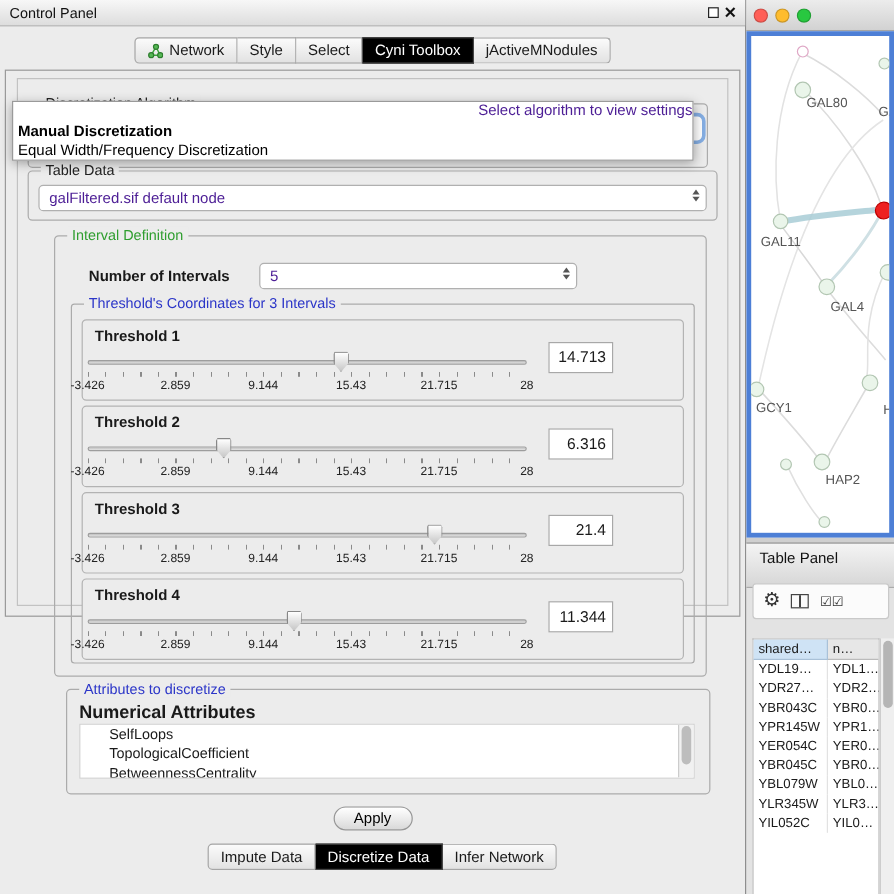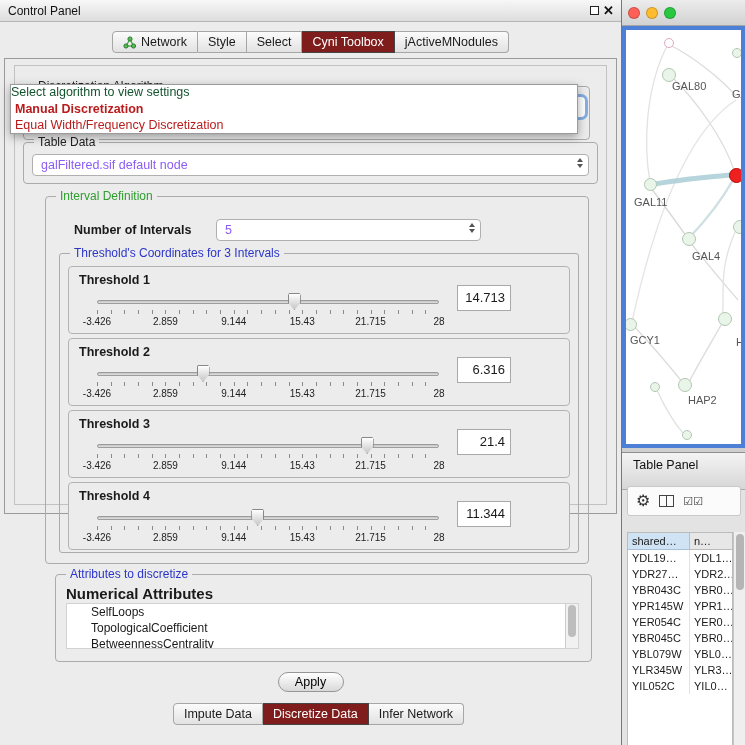--- a/index.html
+++ b/index.html
@@ -10,48 +10,48 @@
   .control-panel { position:absolute; left:0; top:0; width:622px; height:745px; background:#ececec; border-right:1px solid #777; }
   .cp-titlebar { position:absolute; left:0; top:0; right:0; height:22px; background:linear-gradient(#f7f7f7,#dddddd); border-bottom:1px solid #b5b5b5; }
   .cp-title { position:absolute; left:8px; top:4px; font-size:12px; color:#111; }
   .float-icon { position:absolute; right:22px; top:6px; width:9px; height:9px; border:1.5px solid #222; background:#fff; }
   .close-icon { position:absolute; right:7px; top:3px; font-size:13px; font-weight:bold; color:#111; cursor:default; }
 
   .cp-tabs { position:absolute; top:31px; left:0; right:0; display:flex; justify-content:center; }
   .tab { display:flex; align-items:center; gap:5px; padding:3px 10px; font-size:12.5px; color:#1a1a1a; background:linear-gradient(#fbfbfb,#e2e2e2); border:1px solid #a6a6a6; border-left:none; height:22px; }
   .tab:first-child { border-left:1px solid #a6a6a6; border-radius:4px 0 0 4px; }
   .tab:last-child { border-radius:0 4px 4px 0;justify-content:center; }
-  .tab.selected { background:#7f1d1d; color:#fff; border-color:#454545; }
+  .tab.selected { background:#000000; color:#fff; border-color:#454545; }
 
   .outer-panel { position:absolute; left:4px; top:58px; width:613px; height:456px; border:1px solid #9a9a9a; background:#ececec; }
   .inner-panel { position:absolute; left:9px; top:6px; right:9px; bottom:8px; border:1px solid #c2c2c2; }
 
   .group-box { position:absolute; border:1px solid #ababab; border-radius:4px; }
   .group-title { position:absolute; top:-8px; left:10px; background:#ececec; padding:0 4px; font-size:12px; color:#222; white-space:nowrap; }
   .group-title.green { color:#2f9e2f; }
   .group-title.blue { color:#2b35c8; }
 
   .algo-group { left:8px; top:20px; right:16px; height:54px; }
   .tdata-group { left:8px; top:76px; right:8px; height:42px; }
 
   .combo { position:absolute; background:#fff; border:1px solid #b0b0b0; border-radius:4px; height:22px; }
-  .combo-value { position:absolute; left:8px; top:0; line-height:20px; font-size:12.5px; color:#8b5cf6; white-space:nowrap; }
+  .combo-value { position:absolute; left:8px; top:0; line-height:20px; font-size:12.5px; color:#4c1d95; white-space:nowrap; }
   .combo-arrows { position:absolute; right:5px; top:3px; display:flex; flex-direction:column; align-items:center; gap:2px; }
   .arr-up { width:0; height:0; border-left:3.5px solid transparent; border-right:3.5px solid transparent; border-bottom:4.5px solid #555; }
   .arr-down { width:0; height:0; border-left:3.5px solid transparent; border-right:3.5px solid transparent; border-top:4.5px solid #555; }
 
   .interval-group { left:30px; top:130px; right:17px; height:368px; }
   .num-label { position:absolute; left:28px; top:26px; font-weight:bold; font-size:12.5px; }
   .num-combo { left:170px; top:22px; width:265px; }
 
   .thresholds-group { left:13px; top:56px; right:9px; bottom:10px; border-radius:3px; }
   .threshold-panel { position:absolute; left:8px; right:8px; height:68px; border:1px solid #b3b3b3; border-radius:4px; background:#ececec; }
   .tp0 { top:12px; } .tp1 { top:84px; } .tp2 { top:156px; } .tp3 { top:228px; }
   .t-label { position:absolute; left:10px; top:6px; font-weight:bold; font-size:12.5px; }
-  .slider-area { position:absolute; left:28px; right:130px; top:24px; height:42px; }
+  .slider-area { position:absolute; left:4px; right:130px; top:24px; height:42px; }
   .track { position:absolute; left:0; right:0; top:9px; height:4px; background:linear-gradient(#c0c0c0,#e4e4e4); border:1px solid #9d9d9d; border-radius:3px; }
   .thumb { position:absolute; top:2px; width:13px; height:17px; margin-left:-6.5px; background:linear-gradient(#ffffff,#c7c7c7); border:1px solid #878787; clip-path:polygon(10% 0,90% 0,100% 14%,100% 55%,50% 100%,0 55%,0 14%); }
   .ticks { position:absolute; left:0; right:0; top:19px; height:4px; background:repeating-linear-gradient(to right,#8a8a8a 0 1px,transparent 1px 4%); }
   .scale-label { position:absolute; top:25px; transform:translateX(-50%); font-size:10px; color:#222; white-space:nowrap; }
   .sl0{left:0%}.sl1{left:20%}.sl2{left:40%}.sl3{left:60%}.sl4{left:80%}.sl5{left:100%}
   .value-box { position:absolute; right:58px; top:18px; width:54px; height:26px; background:#fff; border:1px solid #a8a8a8; font-size:13px; text-align:right; line-height:24px; padding-right:5px;margin-left:32px; }
 
   .attrs-group { left:40px; top:508px; width:537px; height:88px; }
   .attr-sub { position:absolute; left:10px; top:10px; font-weight:bold; font-size:15px; }
   .attr-list { position:absolute; left:10px; right:12px; top:28px; height:46px; background:#fff; border:1px solid #d2d2d2; overflow:hidden; }
@@ -59,22 +59,22 @@
   .list-scrollbar { position:absolute; right:0; top:0; bottom:0; width:13px; background:#f1f1f1; border-left:1px solid #ccc; }
   .list-scroll-thumb { position:absolute; left:2px; top:1px; width:8px; height:32px; background:#bdbdbd; border-radius:4px; }
 
   .apply-btn { position:absolute; left:50%; top:606px; transform:translateX(-50%); width:66px; height:20px; border:1px solid #969696; border-radius:10px; background:linear-gradient(#ffffff,#d9d9d9); font-size:12.5px; text-align:center; line-height:18px; font-family:inherit; }
 
   .bottom-tabs { position:absolute; left:0; right:0; top:703px; display:flex; justify-content:center;margin-left:16px; }
 
   
   .focus-ring { position:absolute; left:560px; top:94px; width:28px; height:26px; border:3px solid #85aee3; border-radius:7px; z-index:40; background:#fff; }
   .algo-popup { position:absolute; left:10px; top:84px; width:568px; height:50px; background:#fff; border:1px solid #9a9a9a; box-shadow:0 3px 9px rgba(0,0,0,0.35); z-index:50; }
-  .popup-placeholder { height:16px; text-align:left; color:#14532d; font-size:12.5px; line-height:15px; }
-  .popup-item { height:16px; padding-left:4px; font-size:12.5px; line-height:16px; color:#b91c1c; white-space:nowrap; }
+  .popup-placeholder { height:16px; text-align:right; color:#4c1d95; font-size:12.5px; line-height:15px; }
+  .popup-item { height:16px; padding-left:4px; font-size:12.5px; line-height:16px; color:#000000; white-space:nowrap; }
   .popup-item.bold { font-weight:bold; }
 
   
   .network-window { position:absolute; left:622px; top:0; width:123px; height:452px; background:#cfcfcf; }
   .net-titlebar { position:absolute; top:0; left:0; right:0; height:26px; background:linear-gradient(#ececec,#d2d2d2); border-bottom:1px solid #a5a5a5; }
   .traffic { position:absolute; top:7px; width:12px; height:12px; border-radius:50%; border:1px solid rgba(0,0,0,0.2); }
   .t-red { left:6px; background:#ff5f57; } .t-yellow { left:24px; background:#febc2e; } .t-green { left:42px; background:#28c840; }
   .net-canvas { position:absolute; left:0; right:0; top:26px; bottom:4px; border:4px solid #4d7fd6; background:#fff; overflow:hidden; }
   .edges-svg { position:absolute; left:0; top:0; }
   .gnode { position:absolute; width:14px; height:14px; border-radius:50%; background:#eaf5ea; border:1px solid #b2c6b2; }

